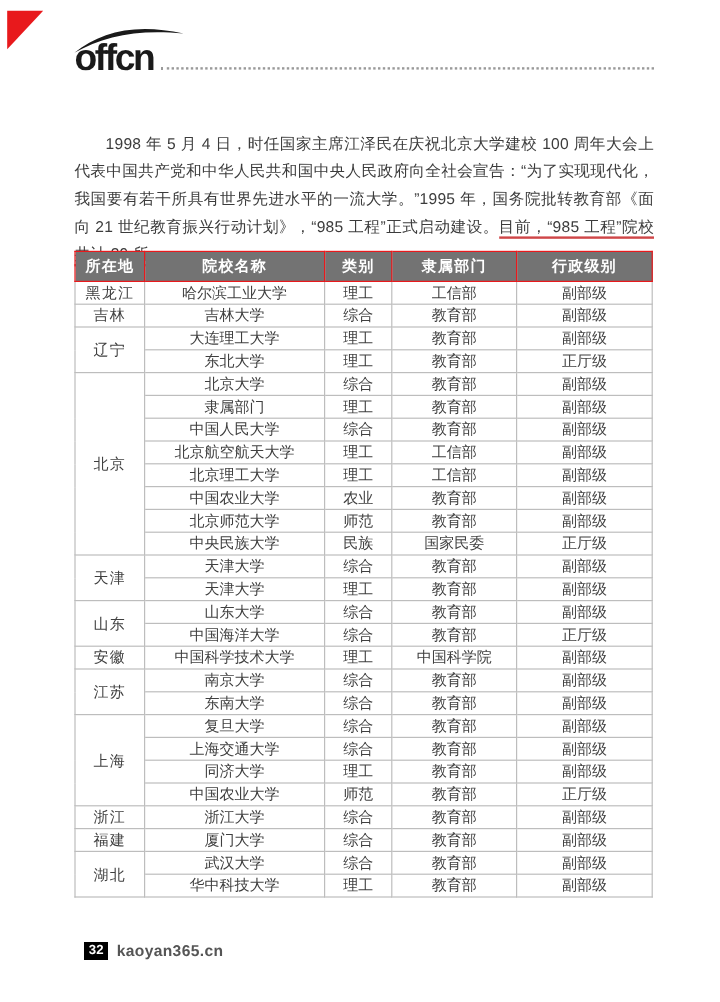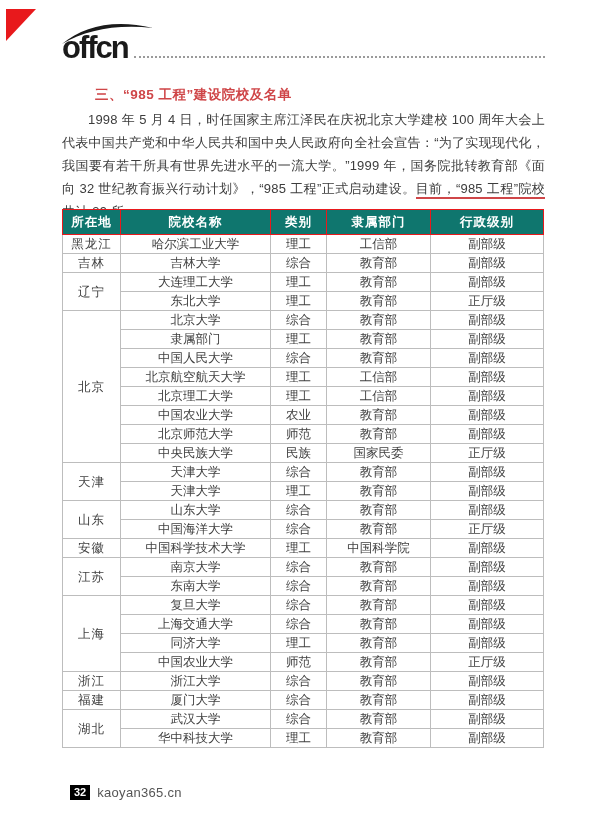--- a/index.html
+++ b/index.html
@@ -27,52 +27,51 @@
   
   .intro { position:absolute; left:62px; top:108px; width:483px;
     font-size:13px; line-height:23px; color:#3c3c3c;
     text-align:justify; text-indent:2em; letter-spacing:0.2px; }
   .intro .highlight { border-bottom:2px solid #cf4648; padding-bottom:1px; }
 
   
   table.uni { position:absolute; left:62px; top:209px; width:481px;
     border-collapse:collapse; table-layout:fixed;
     font-size:12.5px; color:#3f3f3f; text-align:center; }
-  table.uni th { background:#0f766e; color:#fff; font-weight:bold;
+  table.uni th { background:#737373; color:#fff; font-weight:bold;
     height:25px; border:1px solid #e8191c; font-size:12.5px; letter-spacing:1px; }
   table.uni td { height:18px; line-height:18px; border:1px solid #bdbdbd; padding:0; }
   table.uni { border:1px solid #9c9c9c; }
   table.uni td.region { letter-spacing:1px; }
 
   
   .footer { position:absolute; left:70px; top:785px; display:flex; align-items:center; }
   .page-badge { background:#000000; color:#fff; font-size:11px; font-weight:bold;
     padding:1px 4px 2px 4px; line-height:12px; }
-  .site-text { color:#555; font-size:13px; margin-left:7px; letter-spacing:0.3px; }
+  .site-text { color:#555; font-size:13px; margin-left:7px; letter-spacing:0.3px;font-weight:bold; }
 </style>
 </head>
 <body>
 
 <div class="page">
 
   <div class="corner-mark"></div>
 
   <div class="brand-bar">
     <div class="logo-wrap">
       <svg class="logo-swoosh" width="96" height="26" viewBox="0 0 96 26">
         <path d="M2 23 C 24 5 54 -2 93 7 C 56 3 26 9 2 23 Z" fill="#1a1a1a"></path>
       </svg>
       <span class="logo-text">offcn</span>
     </div>
     <div class="dotted-rule"></div>
   </div>
 
-  <div class="section-heading">三、“985 工程”建设院校及名单</div>
-
-  <p class="intro"><span>1998 年 5 月 4 日，时任国家主席江泽民在庆祝北京大学建校 100 周年大会上代表中国共产党和中华人民共和国中央人民政府向全社会宣告：“为了实现现代化，我国要有若干所具有世界先进水平的一流大学。”1999 年，国务院批转教育部《面向 32 世纪教育振兴行动计划》，“985 工程”正式启动建设。</span><span class="highlight">目前，“985 工程”院校共计 39 所。</span></p>
+
+  <p class="intro"><span>1998 年 5 月 4 日，时任国家主席江泽民在庆祝北京大学建校 100 周年大会上代表中国共产党和中华人民共和国中央人民政府向全社会宣告：“为了实现现代化，我国要有若干所具有世界先进水平的一流大学。”1995 年，国务院批转教育部《面向 21 世纪教育振兴行动计划》，“985 工程”正式启动建设。</span><span class="highlight">目前，“985 工程”院校共计 39 所。</span></p>
 
   <table class="uni">
     <colgroup>
       <col style="width:58px">
         <col style="width:150px">
         <col style="width:56px">
       <col style="width:104px">
         <col style="width:113px">
     </colgroup>
     <thead>

